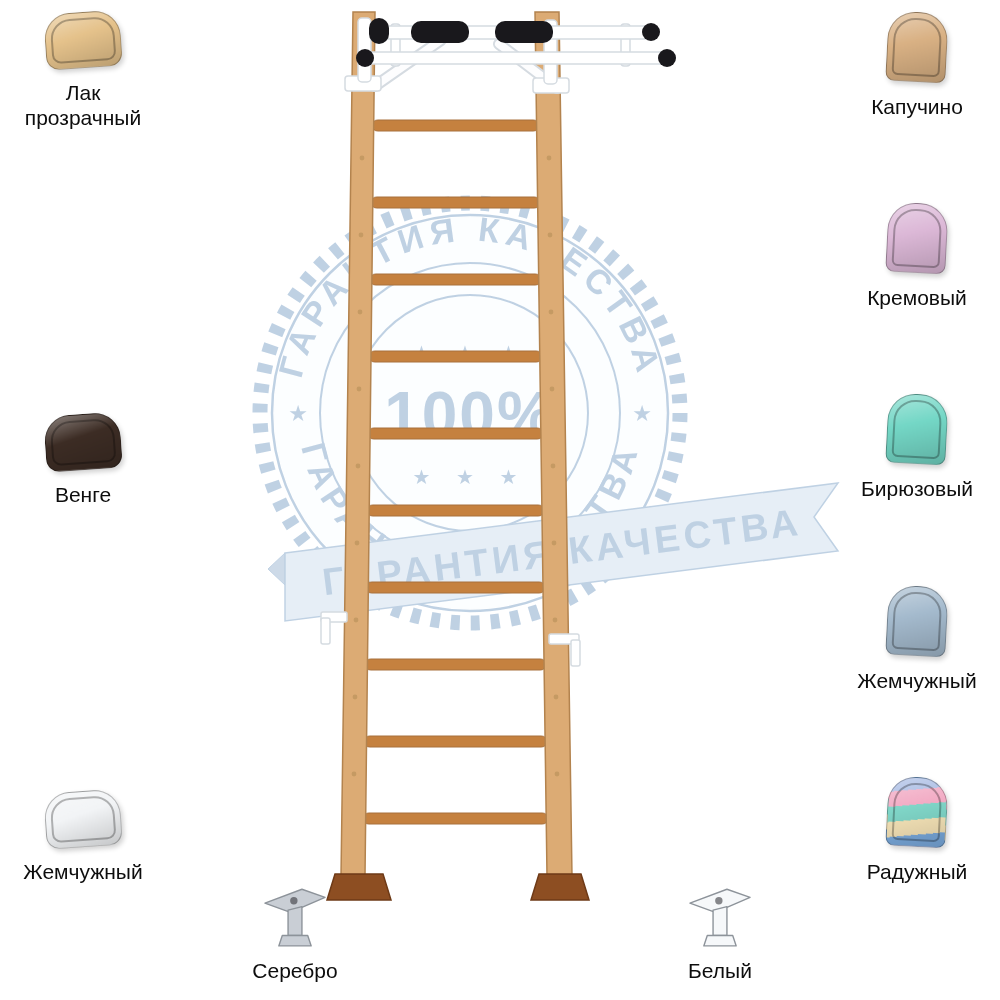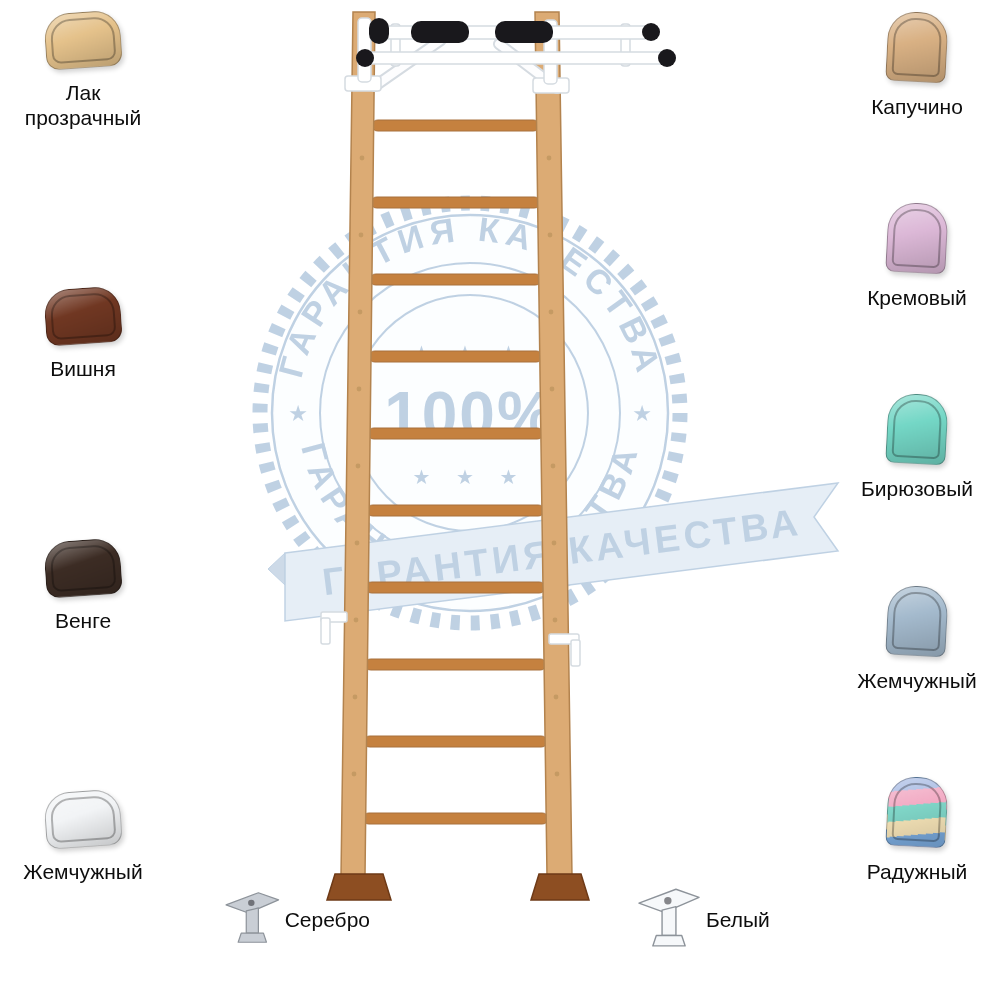--- a/index.html
+++ b/index.html
@@ -28,21 +28,21 @@
     border:2px solid rgba(0,0,0,.28);
   }
   .swatch.l{width:74px;height:54px;border-radius:26px 26px 13px 13px;transform:rotate(-4deg)}
   .swatch.l::after{border-radius:20px 20px 9px 9px}
   .swatch.r{width:58px;height:68px;border-radius:28px 28px 9px 9px;transform:rotate(3deg)}
   .swatch.r::after{border-radius:22px 22px 6px 6px}
   .lbl{margin-top:12px;font-size:21px;color:#0d0d0d;text-align:center;line-height:1.2;max-width:150px}
 
   
   .bracketopt{position:absolute;top:882px;width:150px;display:flex;
-              flex-direction:row;align-items:center;z-index:3}
+              flex-direction:column;align-items:center;z-index:3}
   .bracketopt .lbl{margin-top:6px}
   .bracket-svg .shape{stroke:#8d939a;stroke-width:1.2;stroke-linejoin:round}
   .bracket-svg .screw{fill:rgba(40,40,45,.55);stroke:none}
 
   
   #wm{position:absolute;left:190px;top:148px;z-index:1}
   svg text{font-family:"Liberation Sans",sans-serif}
   .wm-fill{fill:currentColor}
   .wm-stroke{stroke:currentColor;fill:none}
   .arc{font-weight:bold;font-size:34px;letter-spacing:6px}
@@ -180,24 +180,20 @@
       <circle cx="372" cy="58" r="9"></circle>
     </g>
   </svg>
 
   <div class="col left">
     <div class="opt">
       <div class="swatch l" style="background-color: rgb(229, 194, 139);"></div>
       <div class="lbl">Лак прозрачный</div>
     </div>
     <div class="opt">
-      <div class="swatch l" style="background-color: rgb(112, 55, 34);"></div>
-      <div class="lbl">Вишня</div>
-    </div>
-    <div class="opt">
       <div class="swatch l" style="background-color: rgb(60, 44, 36);"></div>
       <div class="lbl">Венге</div>
     </div>
     <div class="opt">
       <div class="swatch l" style="background-color: rgb(242, 244, 246);"></div>
       <div class="lbl">Жемчужный</div>
     </div>
   </div>
 
   <div class="col right">
@@ -229,21 +225,21 @@
         <polygon class="shape" points="6,18 38,6 58,13 28,26"></polygon>
         <polygon class="shape" points="26,24 38,21 38,46 26,46"></polygon>
         <polygon class="shape" points="21,46 43,46 46,55 18,55"></polygon>
         <circle class="screw" cx="31" cy="16" r="3.2"></circle>
       </g>
     </svg>
     <div class="lbl">Серебро</div>
   </div>
 
 
-  <div class="bracketopt" style="left:632px">
+  <div class="bracketopt" style="left:645px">
     <svg class="bracket-svg" width="74" height="70" viewBox="0 0 64 60">
       <g style="fill: rgb(246, 248, 250);">
         <polygon class="shape" points="6,18 38,6 58,13 28,26"></polygon>
         <polygon class="shape" points="26,24 38,21 38,46 26,46"></polygon>
         <polygon class="shape" points="21,46 43,46 46,55 18,55"></polygon>
         <circle class="screw" cx="31" cy="16" r="3.2"></circle>
       </g>
     </svg>
     <div class="lbl">Белый</div>
   </div>

